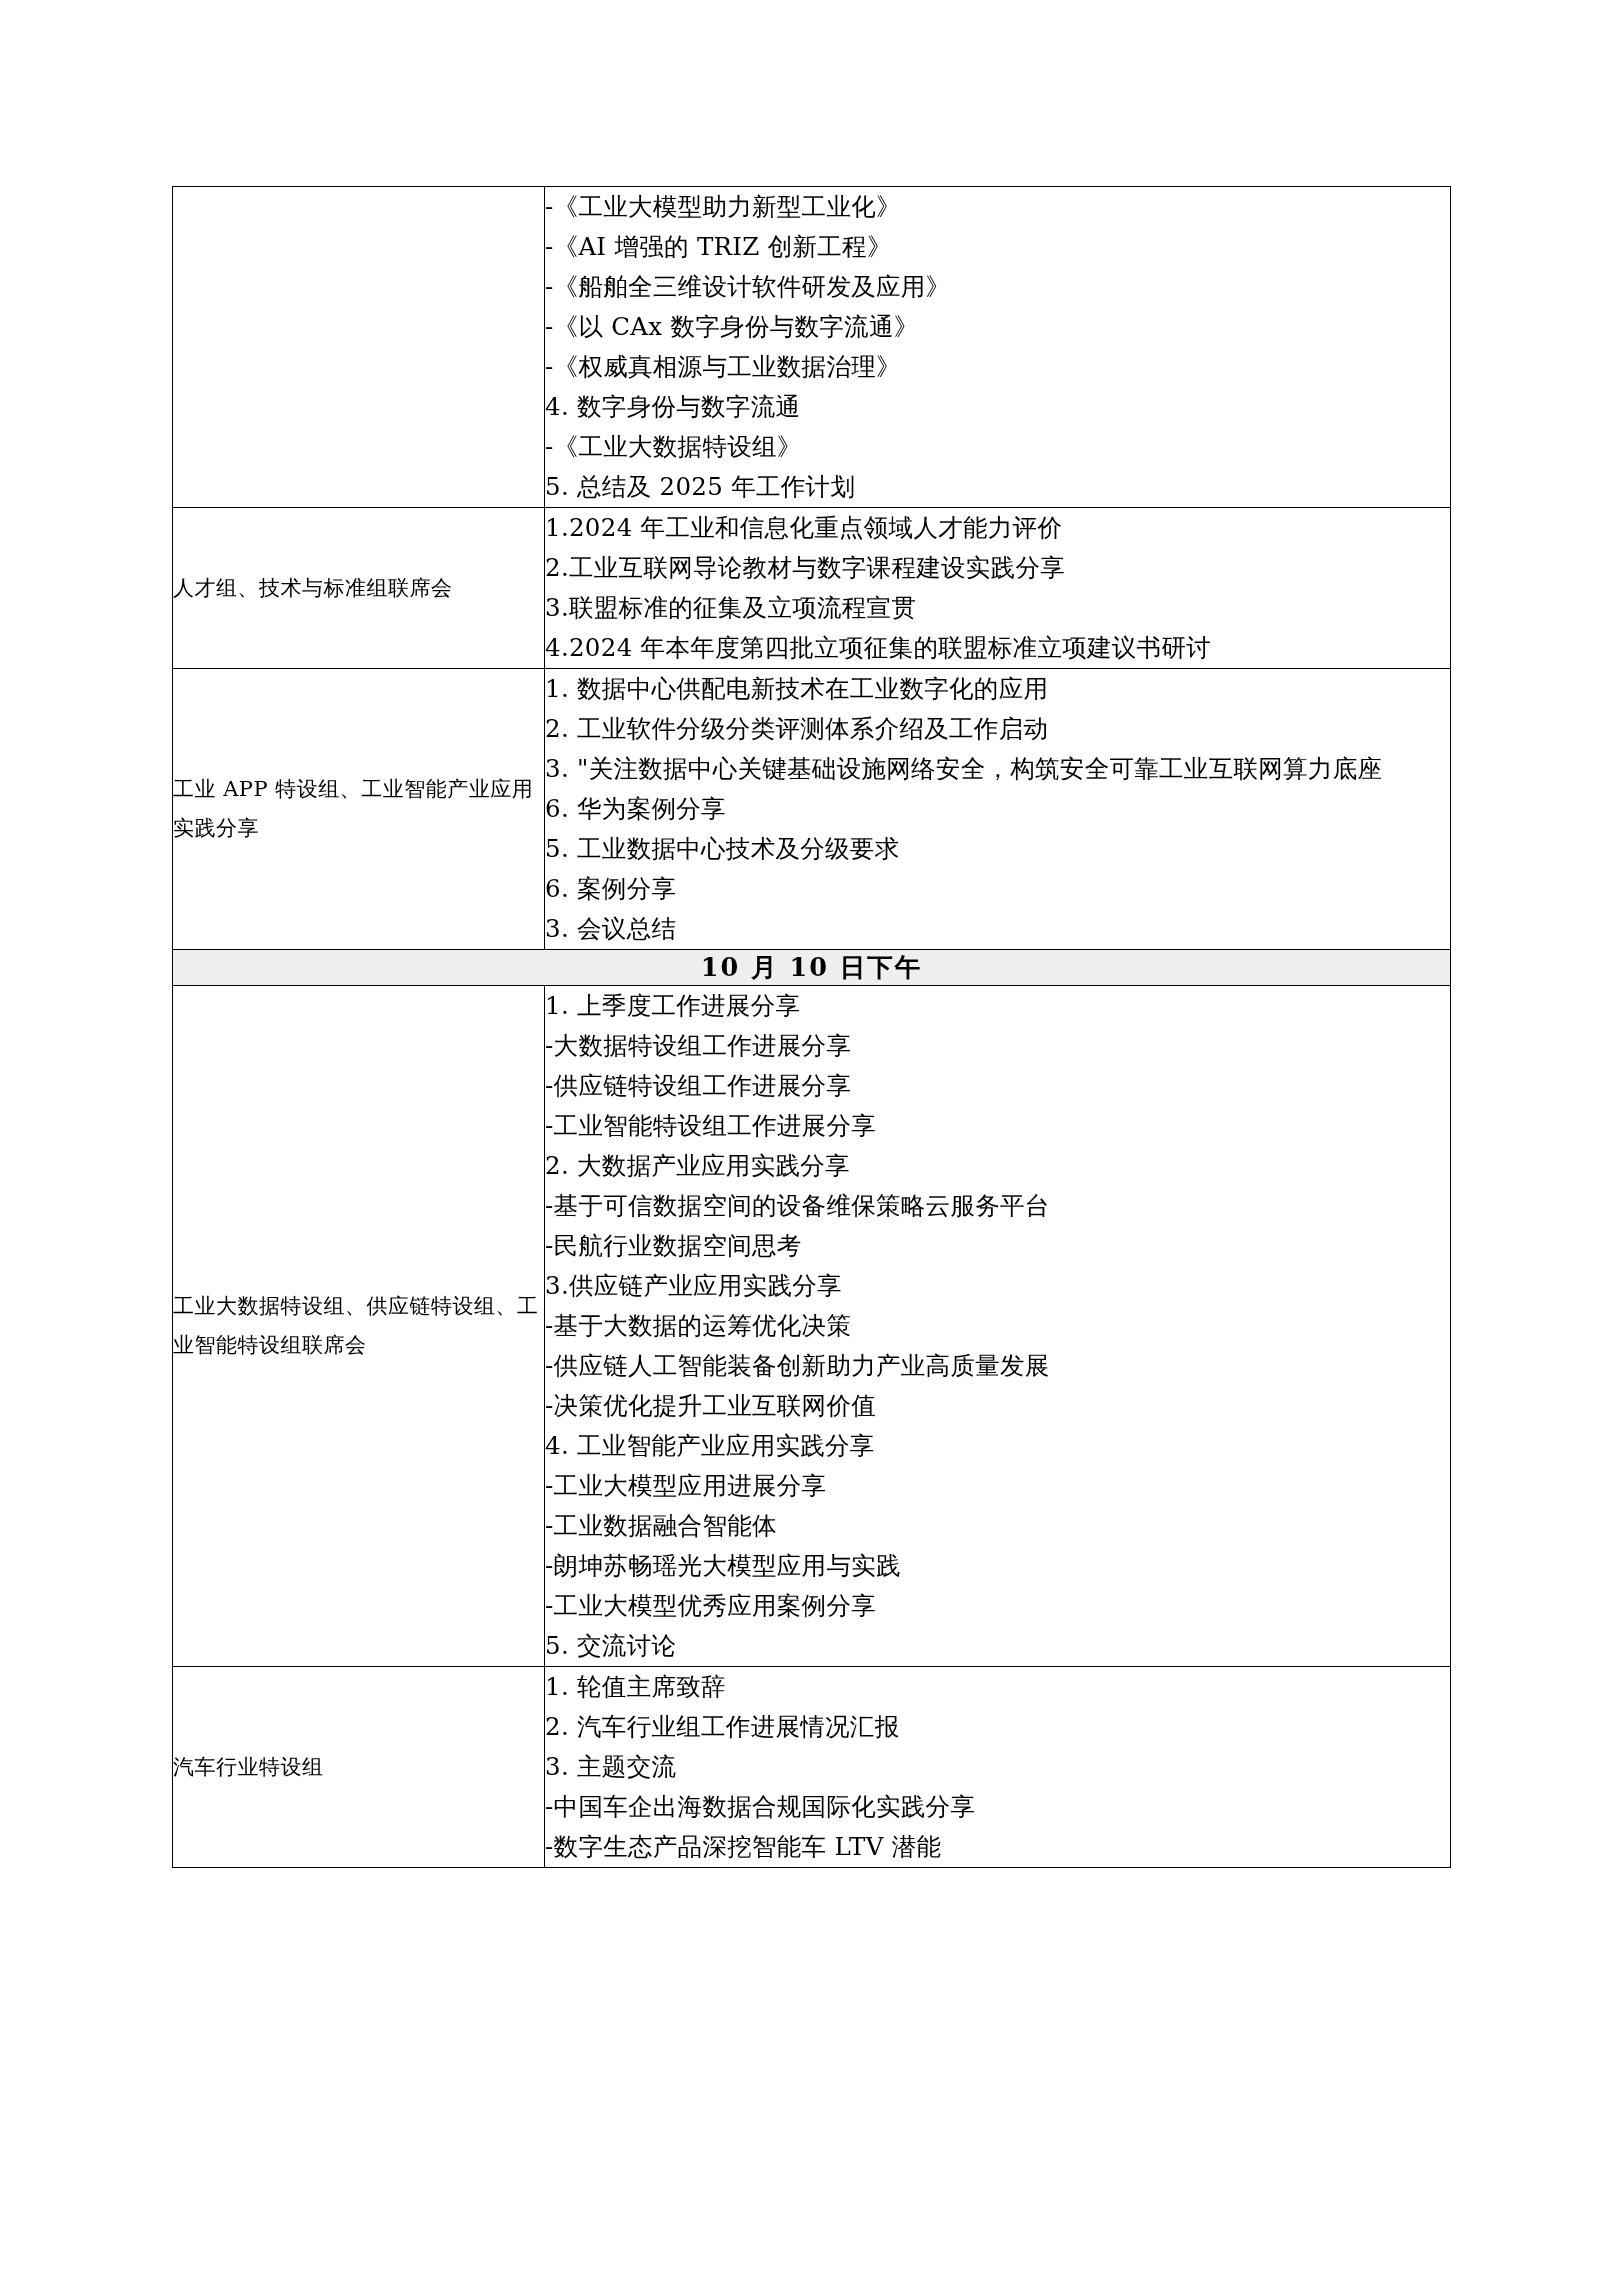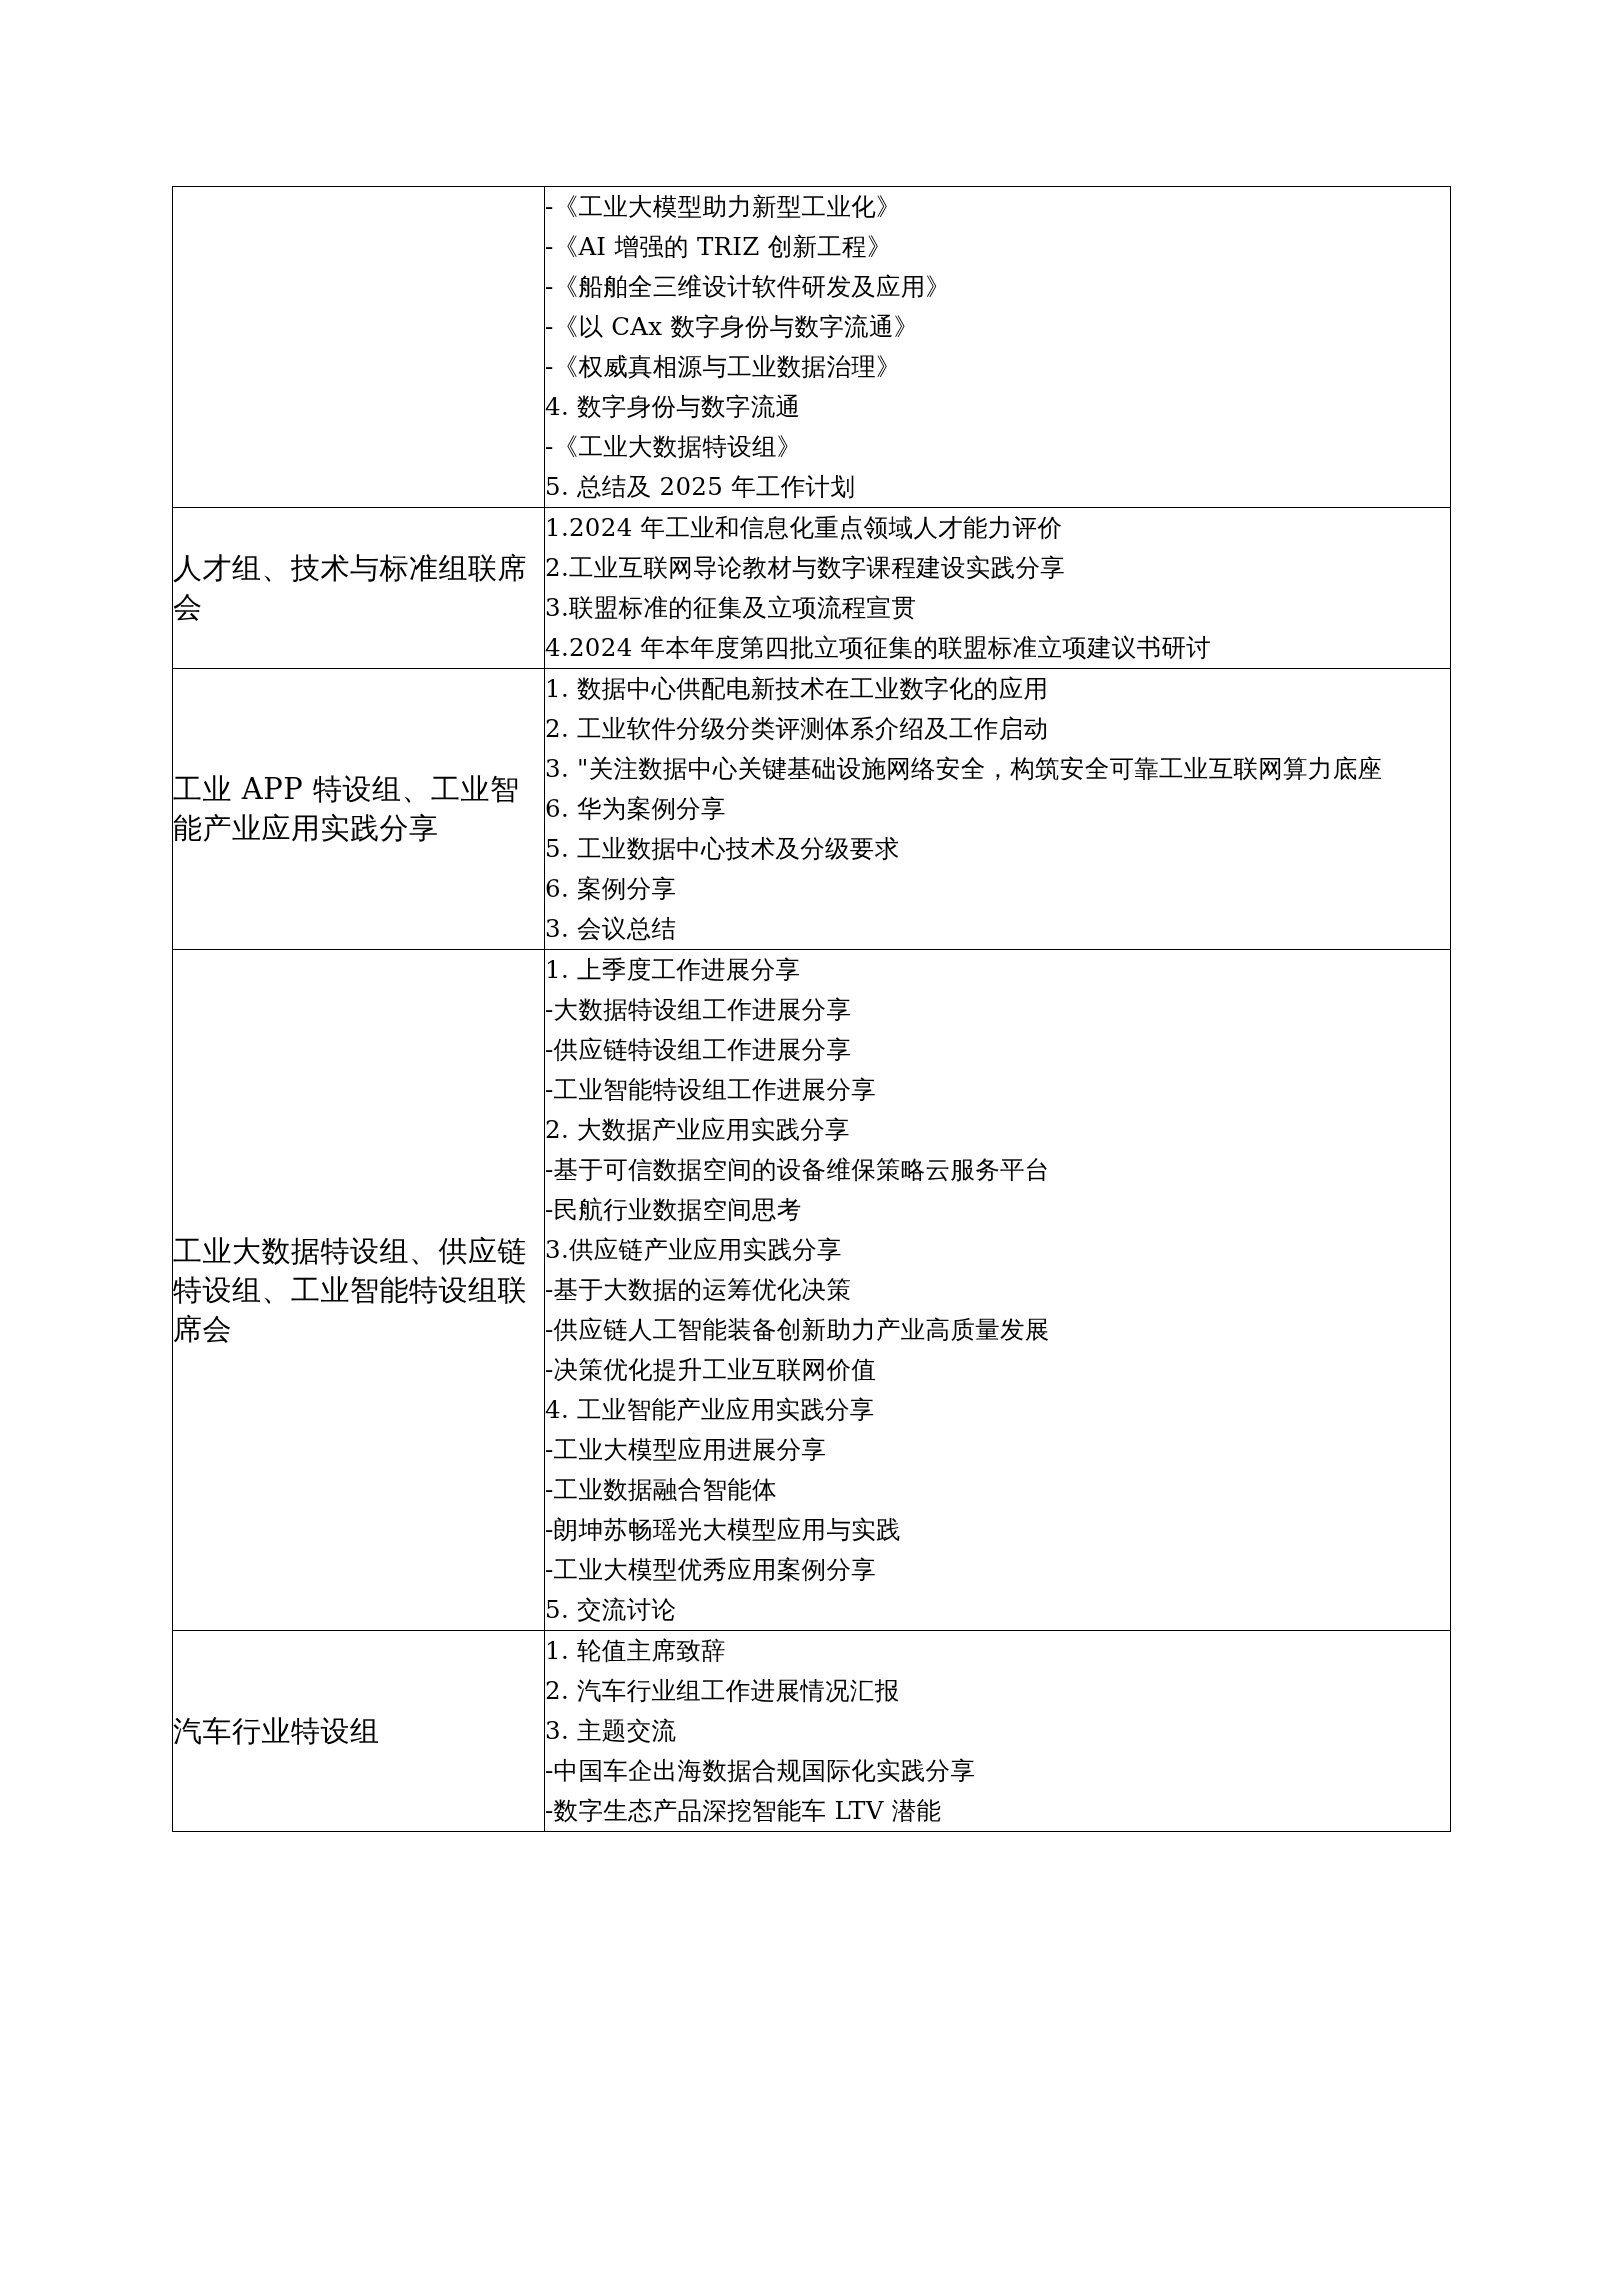--- a/index.html
+++ b/index.html
@@ -28,21 +28,21 @@
   table.agenda td {
     border: 1px solid #000000;
     vertical-align: middle;
     padding: 0;
   }
   col.c-left { width: 372px; }
   col.c-right { width: 906px; }
 
   .group-cell {
     padding: 9.8px 13.7px 9.8px 17.6px;
-    font-size: 29px;
+    font-size: 21px;
     line-height: 39px;
     letter-spacing: 0.5px;
   }
   .items-cell {
     padding: 9.8px 11.8px 11.8px 13.7px;
   }
   .item {
     font-size: 24.5px;
     line-height: 40px;
     letter-spacing: 0.3px;
@@ -100,20 +100,25 @@
           <div class="item">1. 数据中心供配电新技术在工业数字化的应用</div>
           <div class="item">2. 工业软件分级分类评测体系介绍及工作启动</div>
           <div class="item">3. "关注数据中心关键基础设施网络安全，构筑安全可靠工业互联网算力底座</div>
           <div class="item">6. 华为案例分享</div>
           <div class="item">5. 工业数据中心技术及分级要求</div>
           <div class="item">6. 案例分享</div>
           <div class="item">3. 会议总结</div>
         </td>
       </tr>
 
+      <tr class="section-row">
+        <td colspan="2">
+          <span class="section-title">10 月 10 日下午</span>
+        </td>
+      </tr>
 
       <tr>
         <td class="group-cell">工业大数据特设组、供应链特设组、工业智能特设组联席会</td>
         <td class="items-cell">
           <div class="item">1. 上季度工作进展分享</div>
           <div class="item">-大数据特设组工作进展分享</div>
           <div class="item">-供应链特设组工作进展分享</div>
           <div class="item">-工业智能特设组工作进展分享</div>
           <div class="item">2. 大数据产业应用实践分享</div>
           <div class="item">-基于可信数据空间的设备维保策略云服务平台</div>

